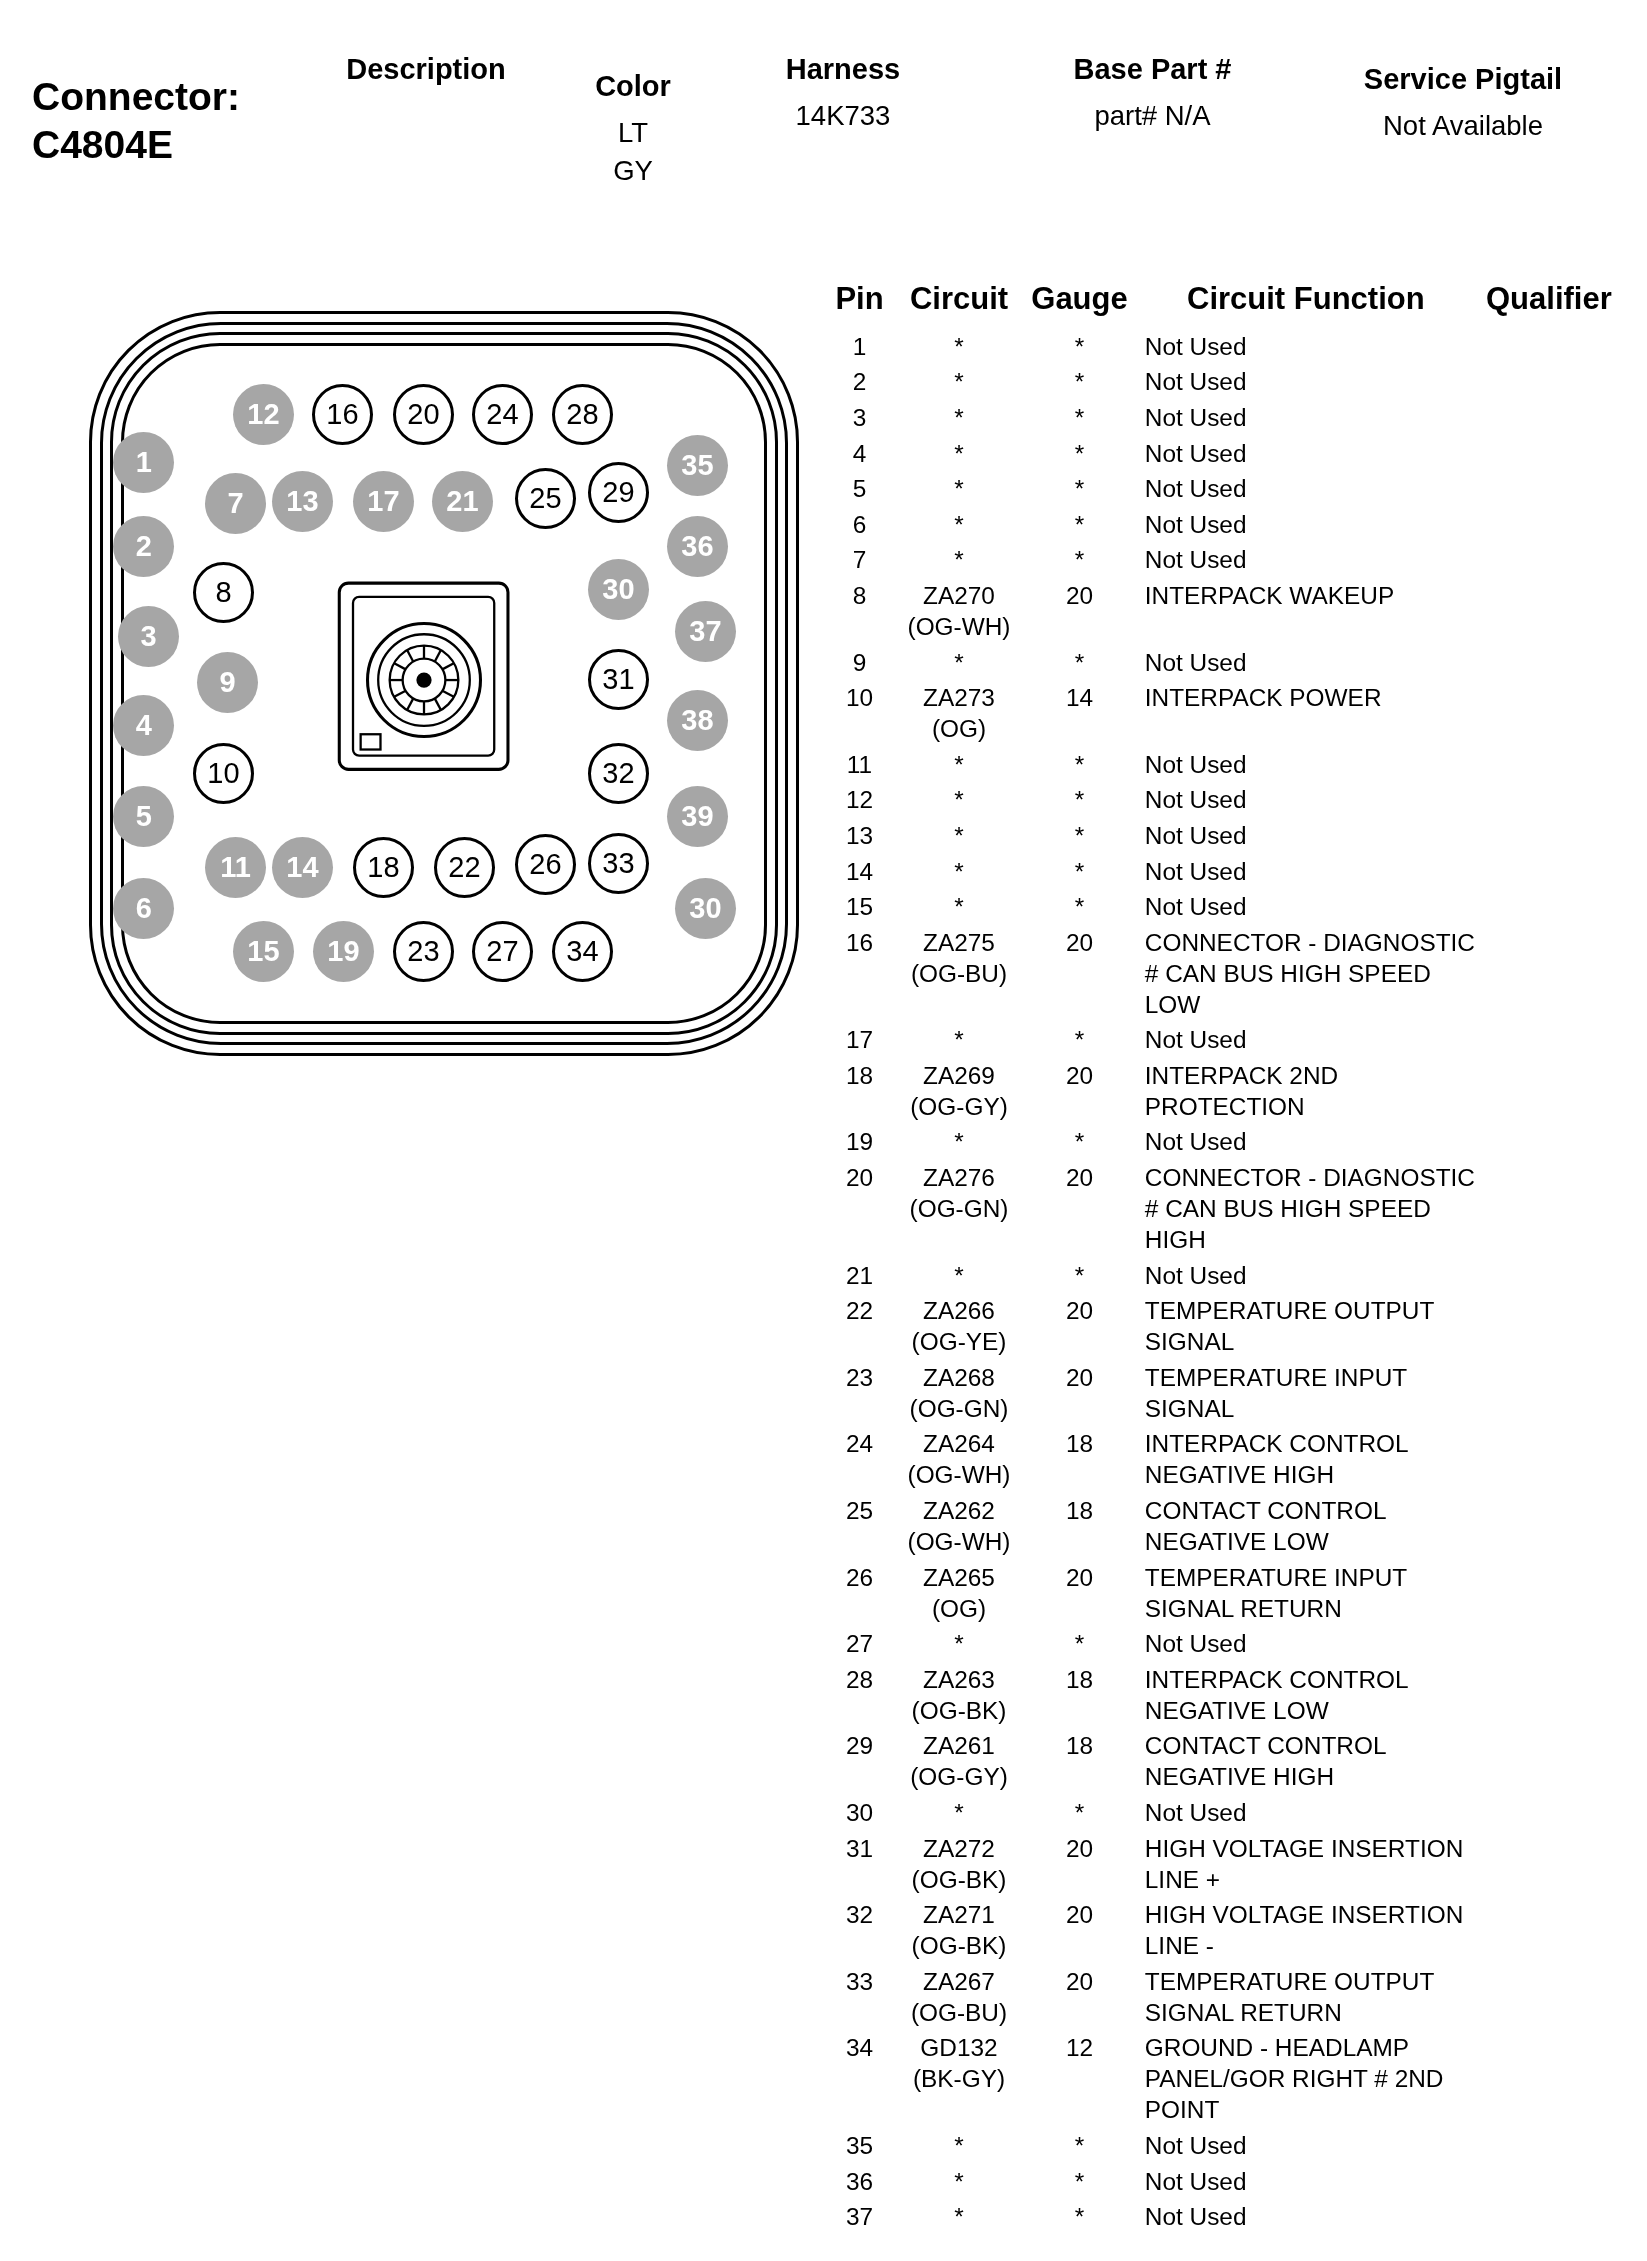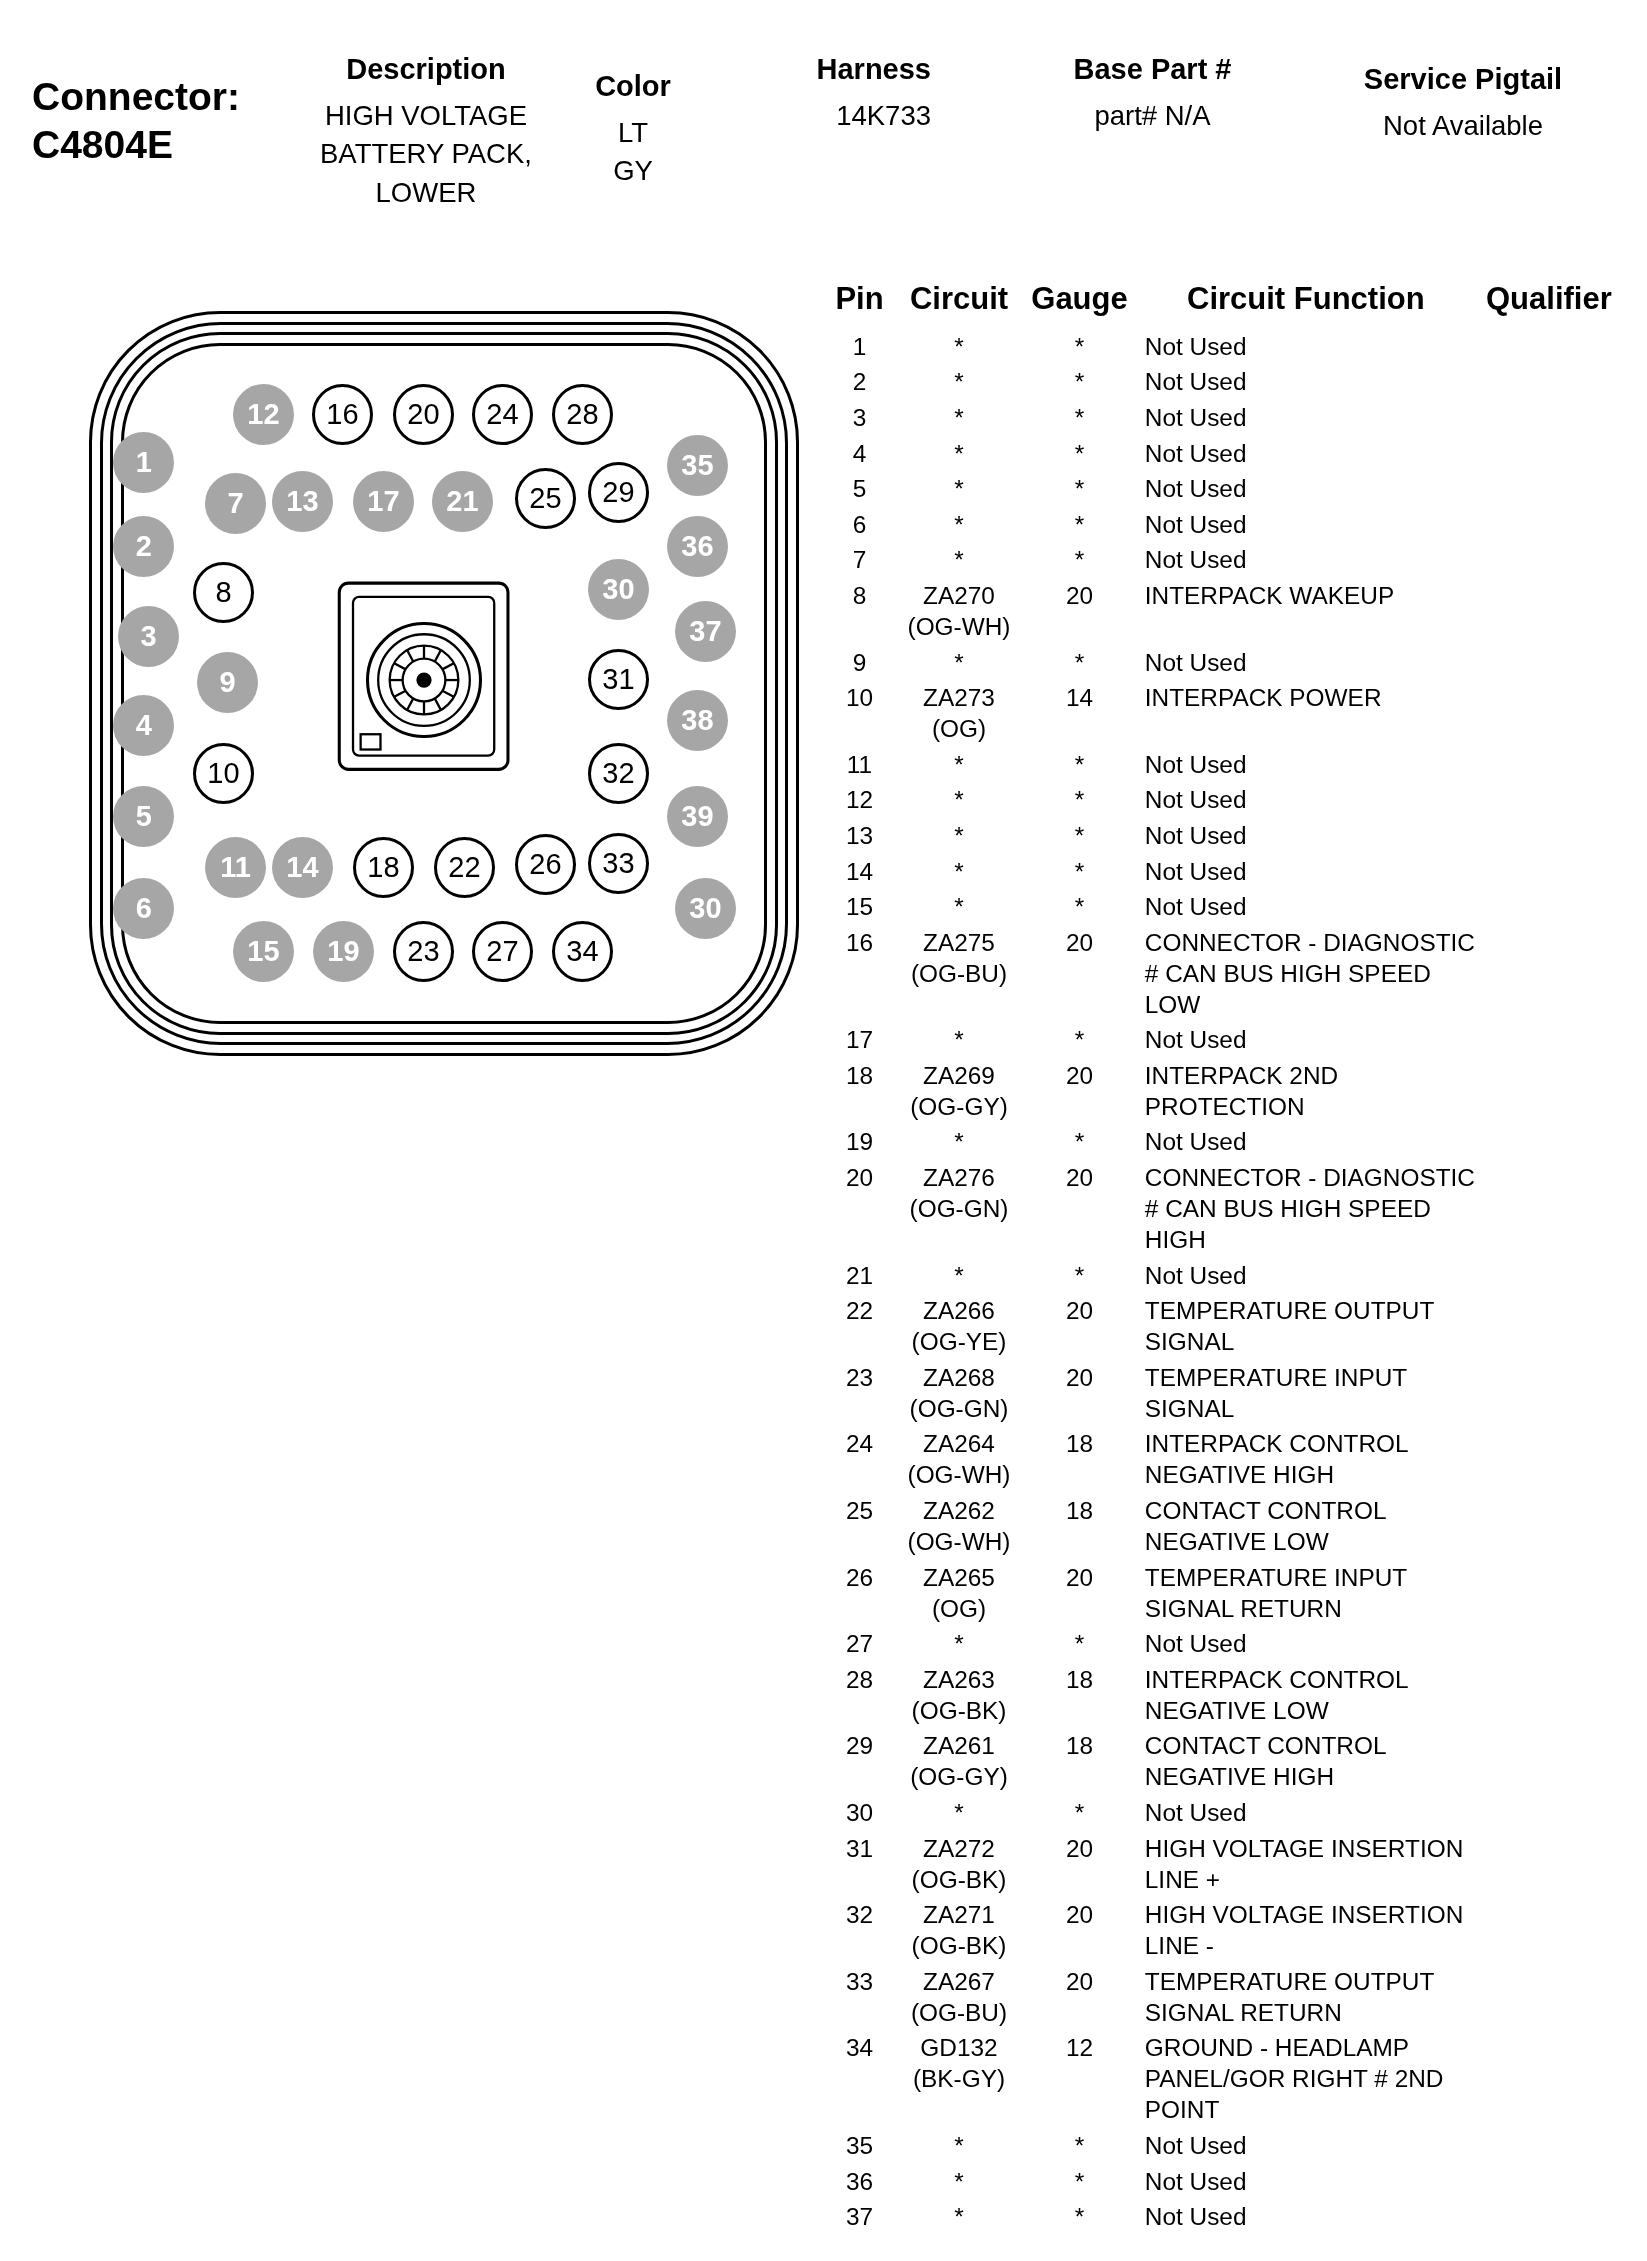--- a/index.html
+++ b/index.html
@@ -52,32 +52,29 @@
 </head>
 <body>
 
 <div id="connector-title">
   <div>Connector:</div>
   <div>C4804E</div>
 </div>
 
 <div class="hdr-block" style="left:296px; top:53px; width:260px;">
   <div class="hdr-label">Description</div>
-  <div class="hdr-value">HIGH VOLTAGE
-BATTERY PACK,
-LOWER</div>
 </div>
 
 <div class="hdr-block" style="left:587px; top:70px; width:92px;">
   <div class="hdr-label">Color</div>
   <div class="hdr-value">LT
 GY</div>
 </div>
 
-<div class="hdr-block" style="left:755px; top:53px; width:176px;text-align:right;">
+<div class="hdr-block" style="left:755px; top:53px; width:176px;">
   <div class="hdr-label">Harness</div>
   <div class="hdr-value">14K733</div>
 </div>
 
 <div class="hdr-block" style="left:1053px; top:53px; width:199px;">
   <div class="hdr-label">Base Part #</div>
   <div class="hdr-value">part# N/A</div>
 </div>
 
 <div class="hdr-block" style="left:1341px; top:63px; width:244px;">

